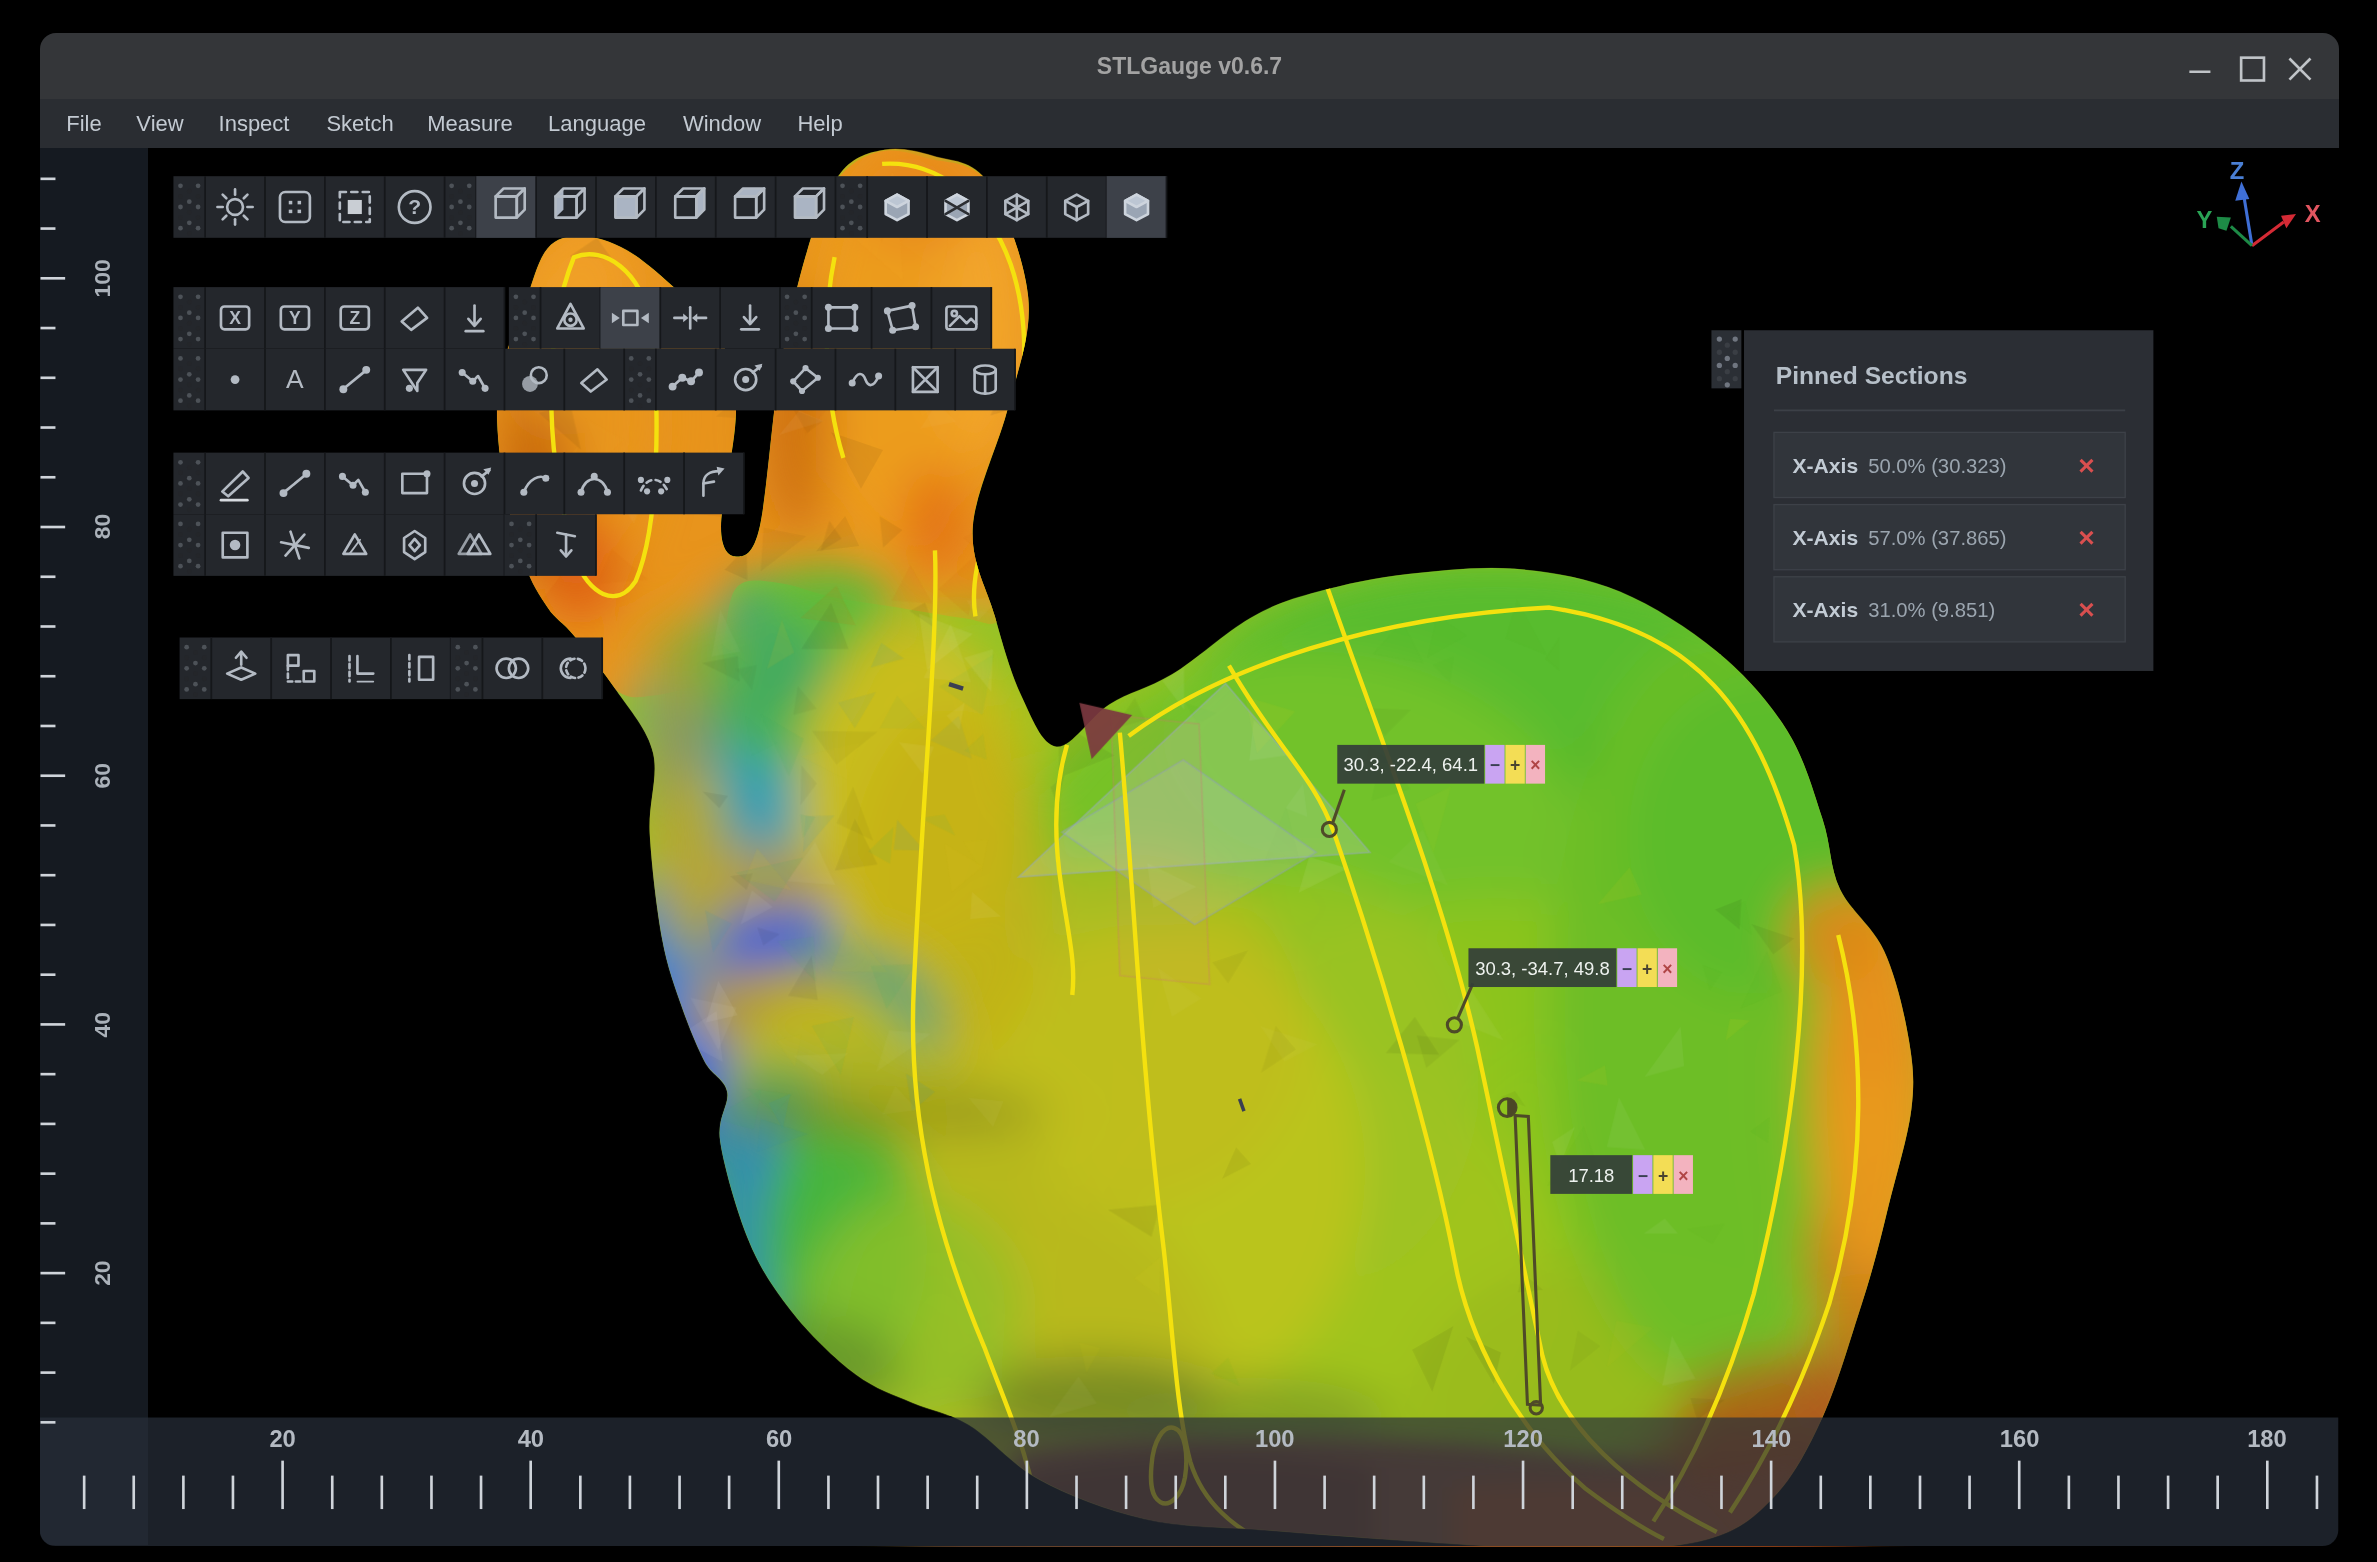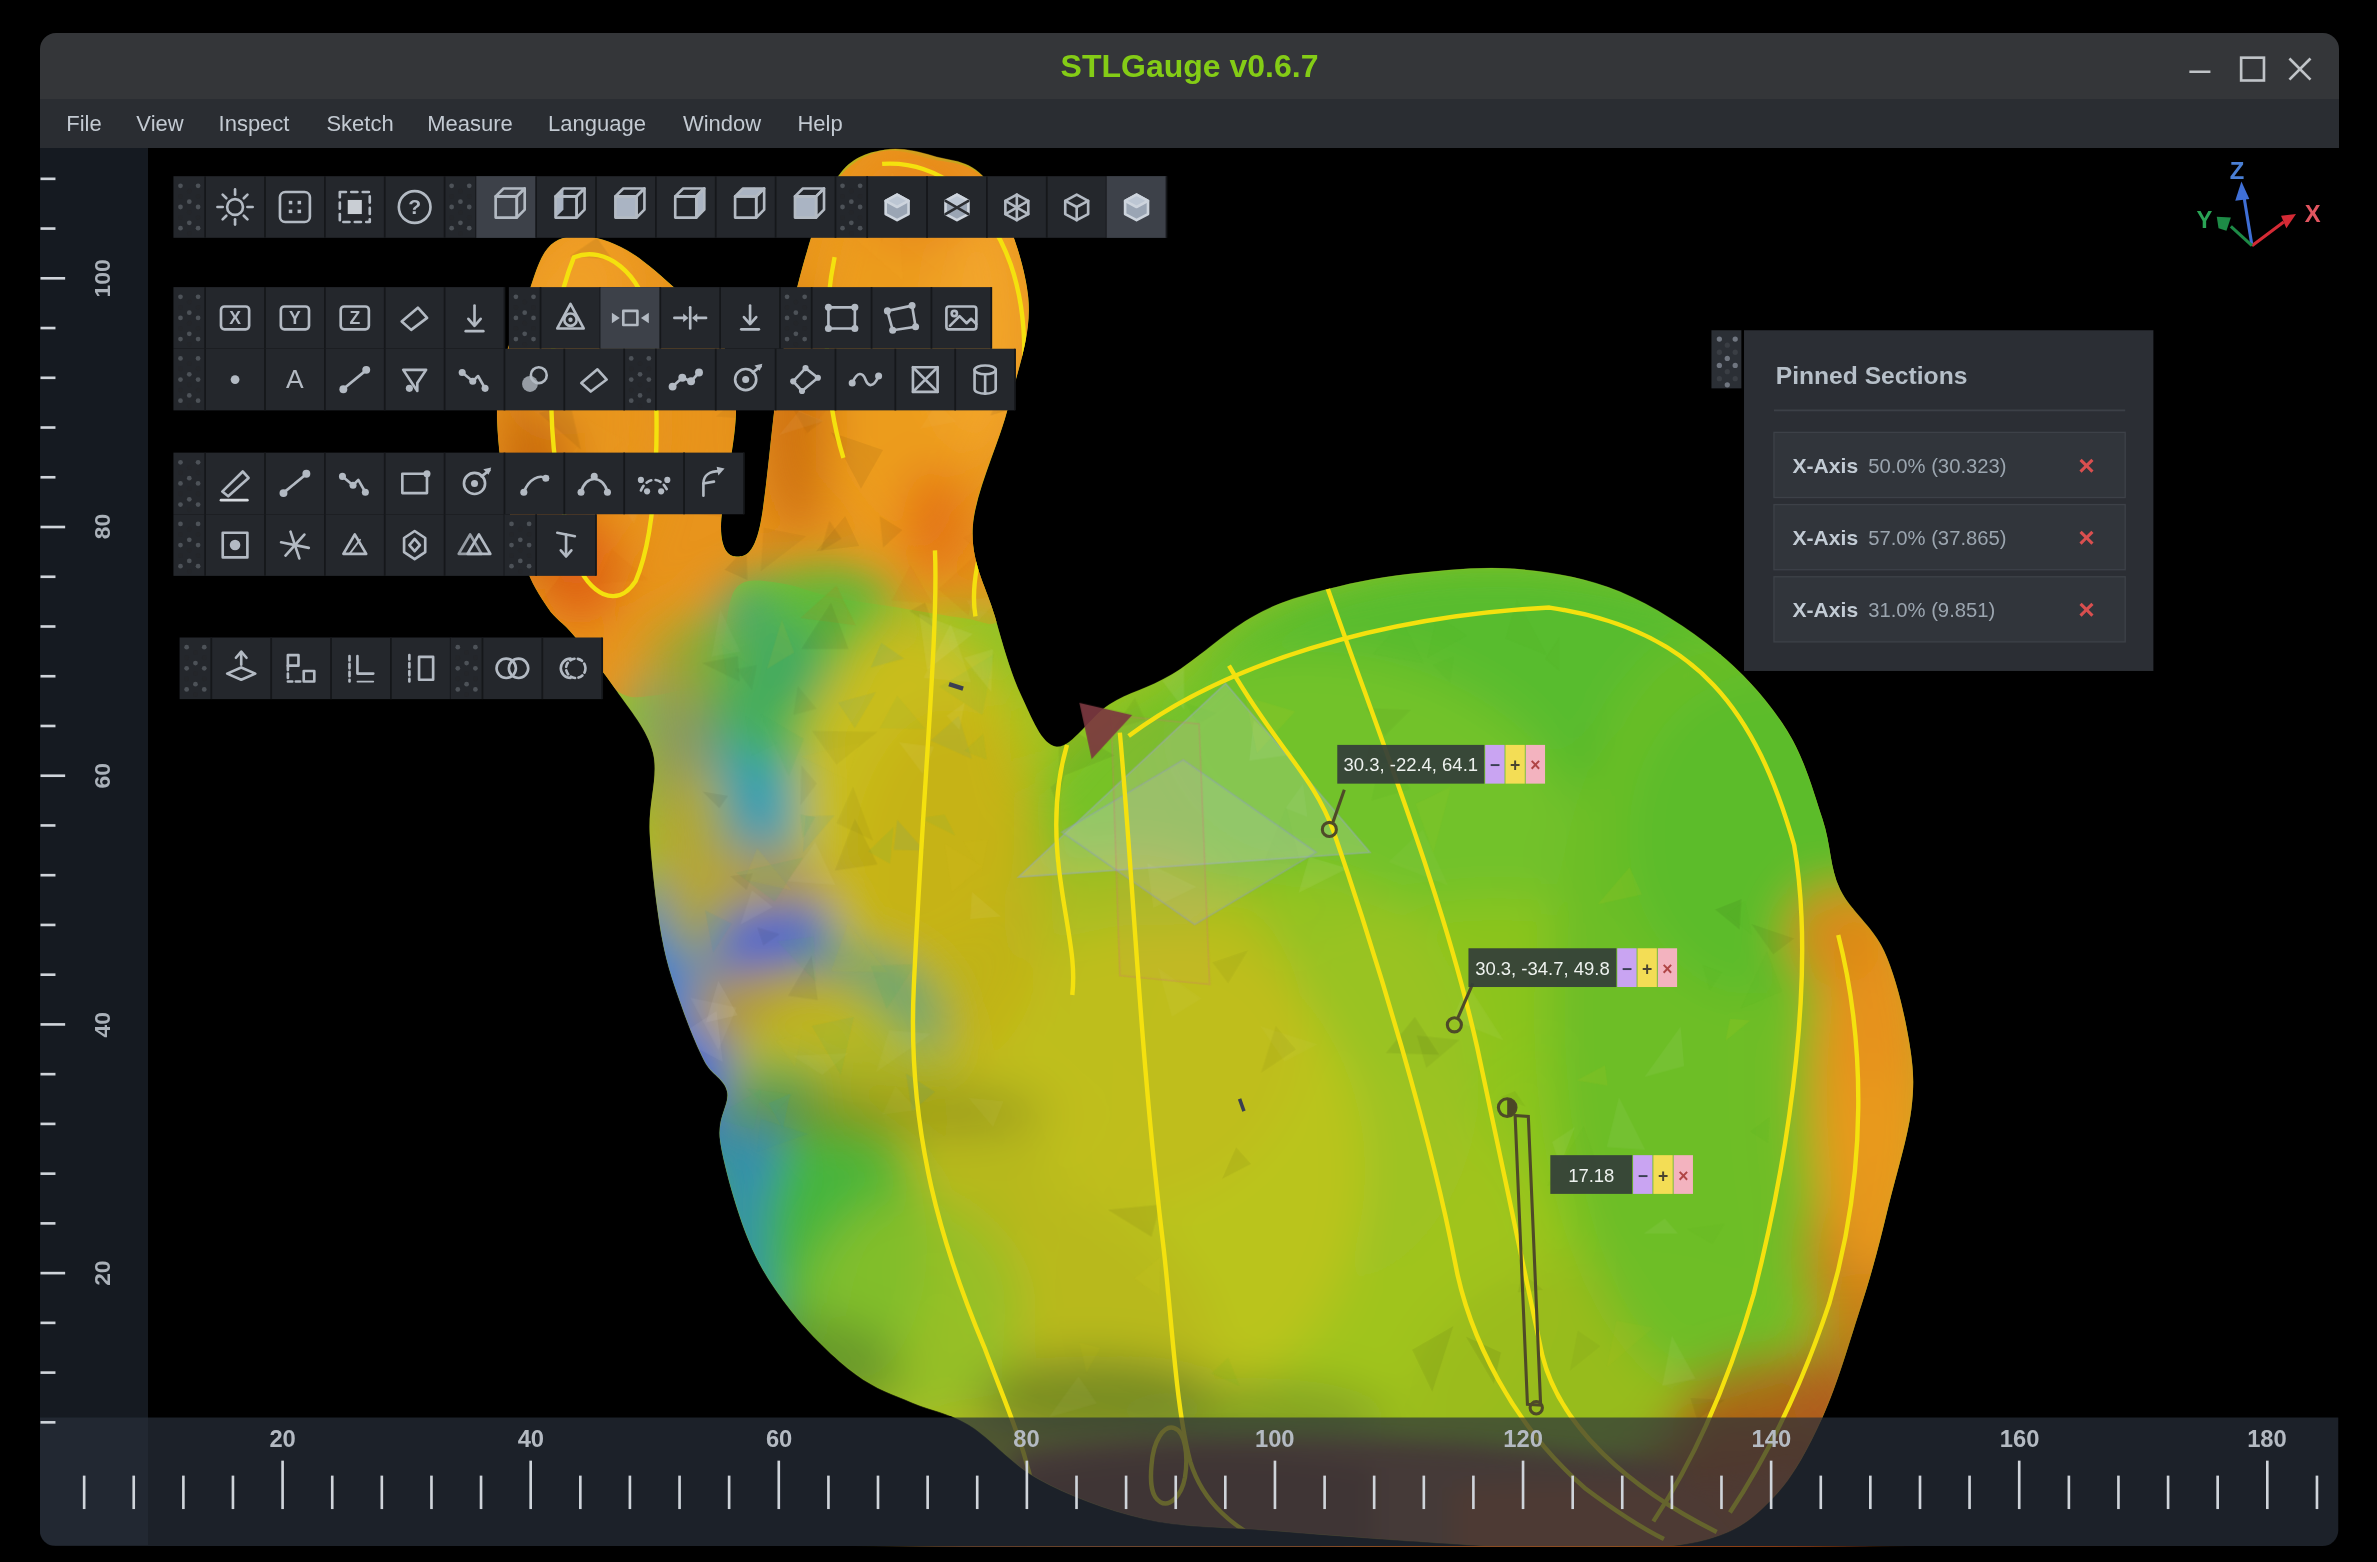--- a/index.html
+++ b/index.html
@@ -1,16 +1,16 @@
 <!DOCTYPE html>
 <html style="font-size:14px"><head><meta charset="utf-8"><style>
 *{margin:0;padding:0;box-sizing:border-box}
 body{width:2377px;height:1562px;background:#000;font-family:"Liberation Sans",sans-serif;overflow:hidden;position:relative}
 .win{position:absolute;left:40px;top:33px;width:2299px;height:1513px;background:#000;border-radius:16px;overflow:hidden}
-.title{position:absolute;left:0;top:0;width:100%;height:66px;background:#343639;color:#84cc16;font-size:32px;font-weight:bold;display:flex;align-items:center;justify-content:center}
+.title{position:absolute;left:0;top:0;width:100%;height:66px;background:#343639;color:#a3a3a3;font-size:23px;font-weight:bold;display:flex;align-items:center;justify-content:center}
 .menu{position:absolute;left:0;top:66px;width:100%;height:49px;background:#2a2d32;color:#c3cad2;font-size:22px}
 .lruler{position:absolute;left:0;top:115px;width:108px;height:1397px;background:#151a21}
 </style></head><body>
 <div class="win">
 <div class="lruler"></div>
 <div class="title">STLGauge v0.6.7<svg width="158" height="66" style="position:absolute;right:25px;top:0" viewBox="0 0 180 75">
         <line x1="38" y1="44" x2="62" y2="44" stroke="#c0c4c8" stroke-width="3"></line>
         <rect x="97" y="28" width="26" height="26" fill="none" stroke="#c0c4c8" stroke-width="3"></rect>
         <g stroke="#c0c4c8" stroke-width="3">
           <line x1="152" y1="29" x2="176" y2="53"></line>

